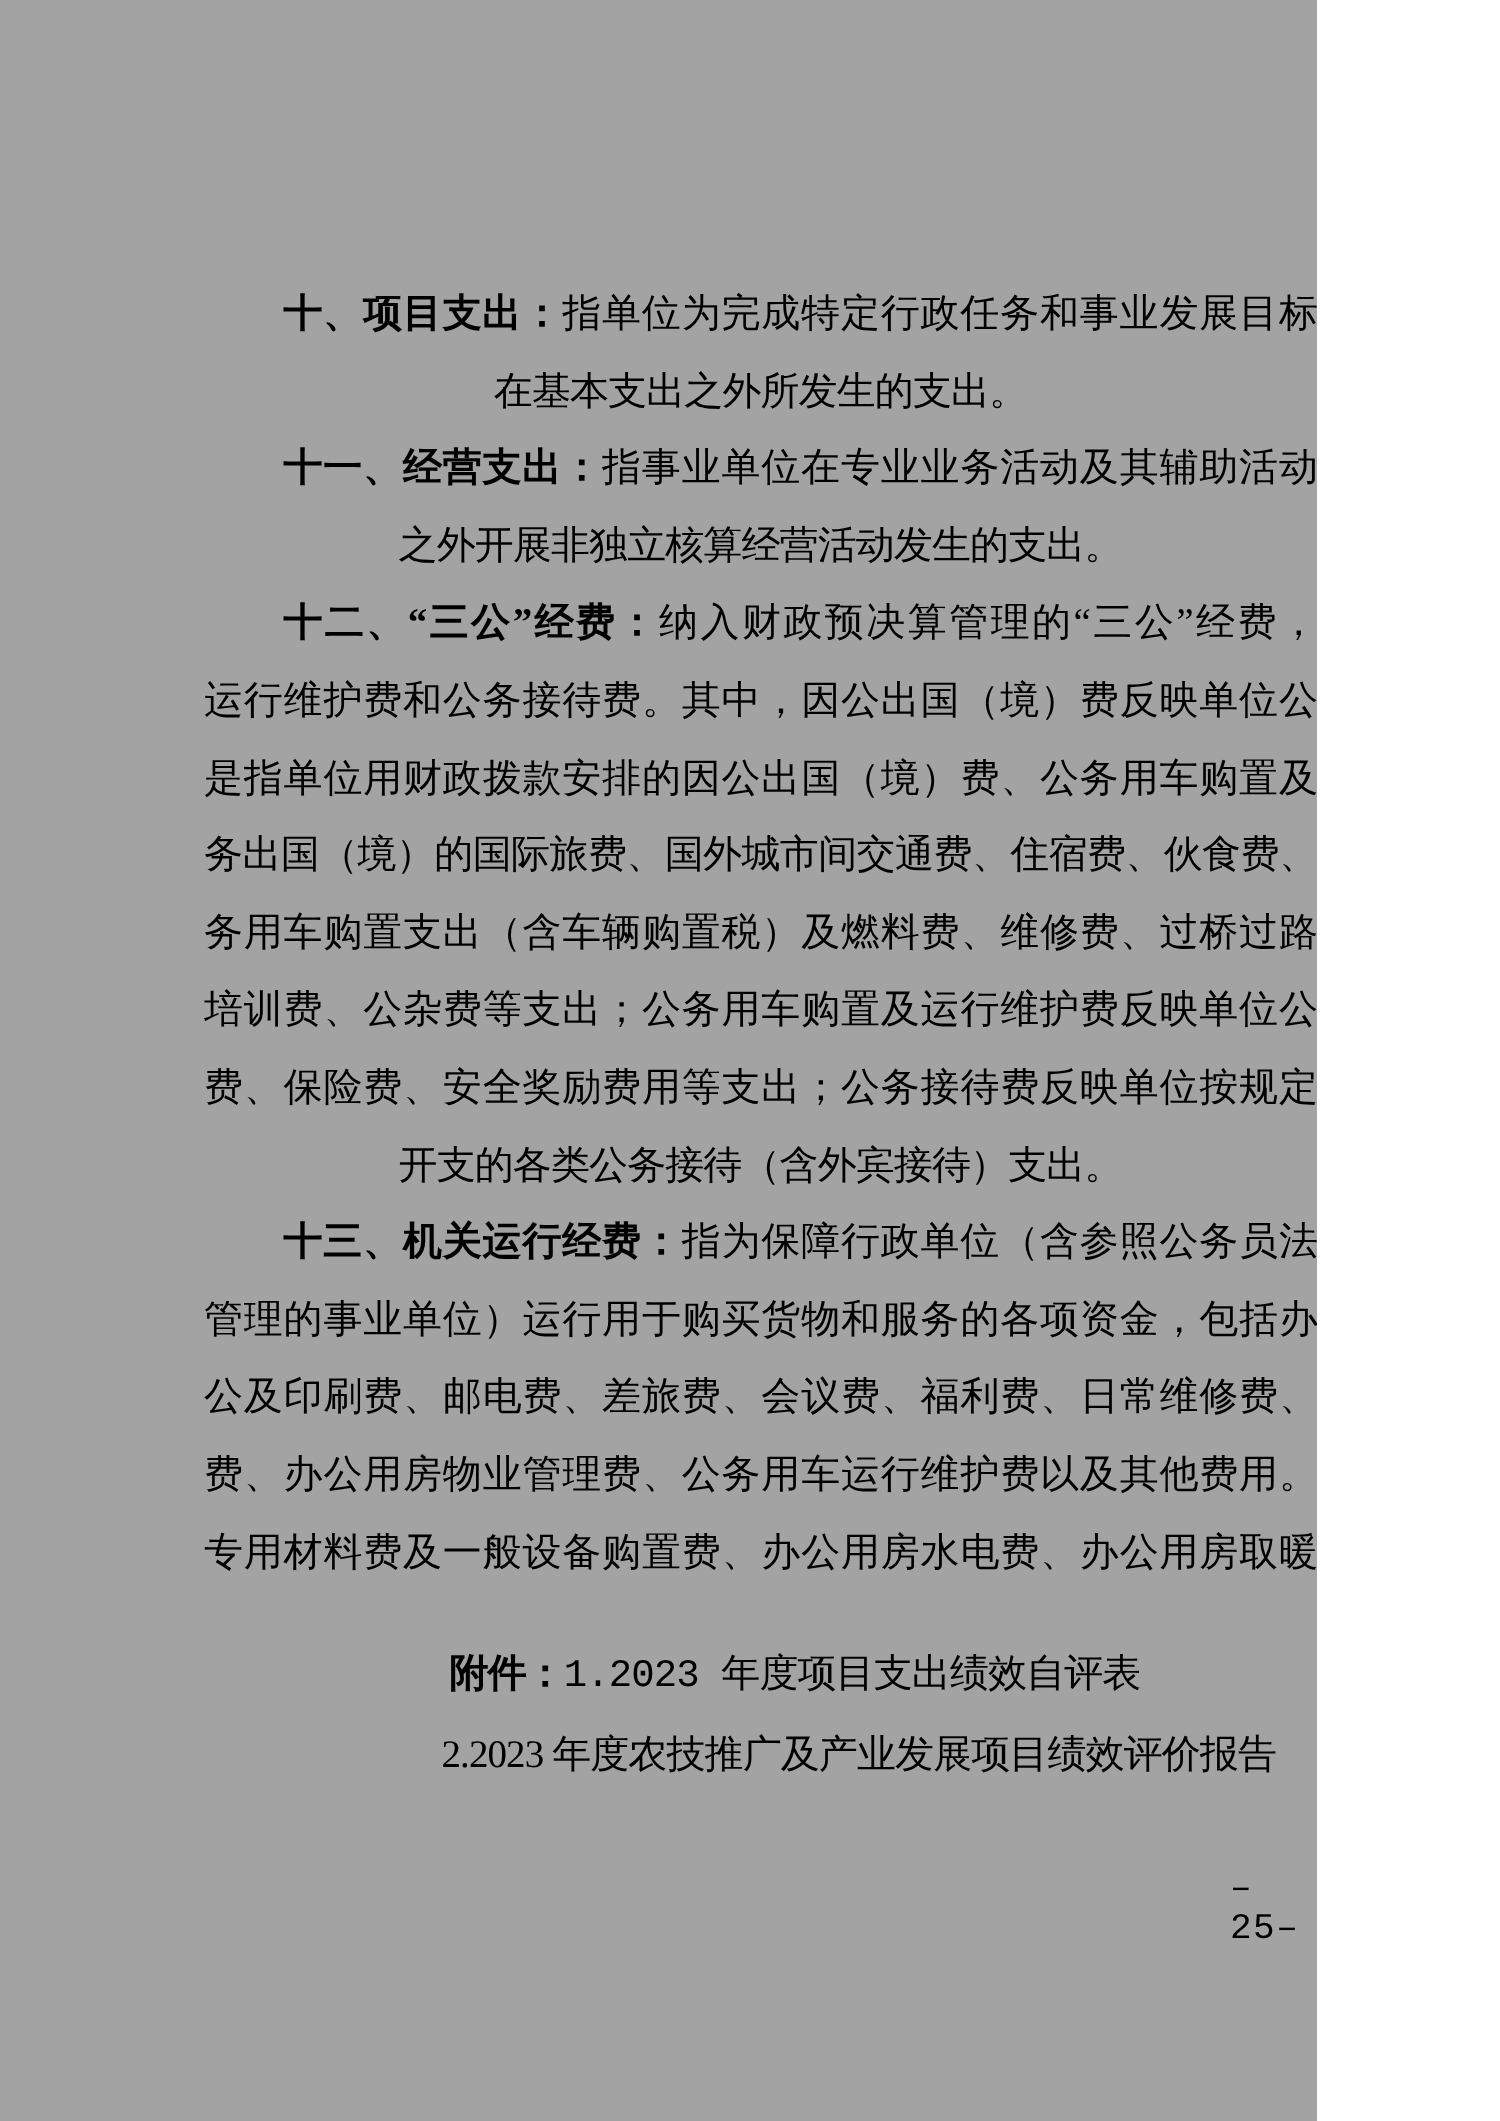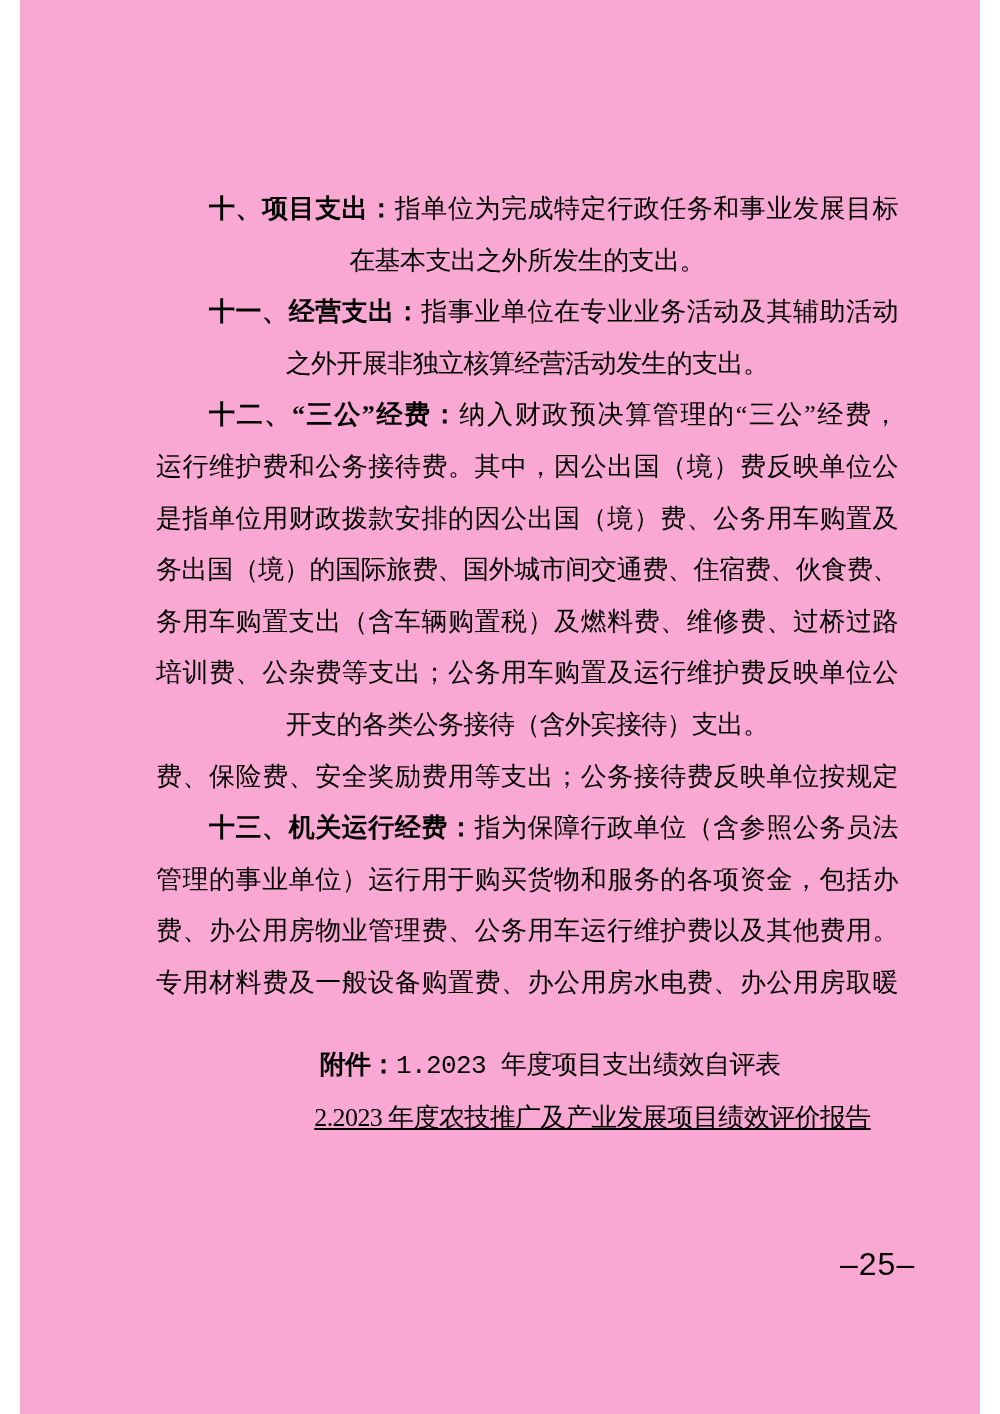--- a/index.html
+++ b/index.html
@@ -8,25 +8,24 @@
     background: #ffffff;
   }
   body {
     width: 1000px;
     height: 1414px;
     color: #000000;
     font-family: "Liberation Serif", "DejaVu Serif", serif;
   }
   .page {
     position: relative;
-    width: 960px;
+    width: 878px;
     height: 1414px;
-    background: #f9a8d4;
+    background: #a3a3a3;
     overflow: hidden;
-    margin-left: 20px;
   }
   .textblock {
     position: absolute;
     left: 136px;
     top: 183px;
     width: 742px;
   }
   .ln {
     font-size: 26px;
     letter-spacing: -0.6px;
@@ -43,28 +42,28 @@
   .ln.indent {
     text-indent: 53px;
   }
   .term {
     font-weight: 700;
   }
   .attach-block {
     margin-top: 32px;
   }
   .att1 { padding-left: 46px; font-family: Liberation Mono, monospace; }
-  .att2 { padding-left: 131px; text-decoration: underline; }
+  .att2 { padding-left: 131px; }
   .pagenum {
     position: absolute;
     left: 820px;
     top: 1246px;
-    font-size: 32px;
+    font-size: 24px;
     letter-spacing: 1px;
-    font-family: Liberation Sans, sans-serif;
+    font-family: Liberation Mono, monospace;
   }
 </style>
 </head>
 <body>
 
 <div class="page">
 
   <div class="textblock">
 
     <div class="ln fill indent"><span class="term">十、项目支出：</span><span>指单位为完成特定行政任务和事业发展目标</span></div>
@@ -80,28 +79,29 @@
     <div class="ln fill"><span>运行维护费和公务接待费。其中，因公出国（境）费反映单位公</span></div>
 
     <div class="ln fill"><span>是指单位用财政拨款安排的因公出国（境）费、公务用车购置及</span></div>
 
     <div class="ln fill"><span>务出国（境）的国际旅费、国外城市间交通费、住宿费、伙食费、</span></div>
 
     <div class="ln fill"><span>务用车购置支出（含车辆购置税）及燃料费、维修费、过桥过路</span></div>
 
     <div class="ln fill"><span>培训费、公杂费等支出；公务用车购置及运行维护费反映单位公</span></div>
 
+    <div class="ln fill"><span>费、保险费、安全奖励费用等支出；公务接待费反映单位按规定</span></div>
+
     <div class="ln"><span>开支的各类公务接待（含外宾接待）支出。</span></div>
-
-    <div class="ln fill"><span>费、保险费、安全奖励费用等支出；公务接待费反映单位按规定</span></div>
 
     <div class="ln fill indent"><span class="term">十三、机关运行经费：</span><span>指为保障行政单位（含参照公务员法</span></div>
 
     <div class="ln fill"><span>管理的事业单位）运行用于购买货物和服务的各项资金，包括办</span></div>
 
+    <div class="ln fill"><span>公及印刷费、邮电费、差旅费、会议费、福利费、日常维修费、</span></div>
 
     <div class="ln fill"><span>费、办公用房物业管理费、公务用车运行维护费以及其他费用。</span></div>
 
     <div class="ln fill"><span>专用材料费及一般设备购置费、办公用房水电费、办公用房取暖</span></div>
 
     <div class="attach-block">
       <div class="ln att1"><span class="term">附件：</span><span>1.2023 年度项目支出绩效自评表</span></div>
       <div class="ln att2"><span>2.2023 年度农技推广及产业发展项目绩效评价报告</span></div>
     </div>
 

